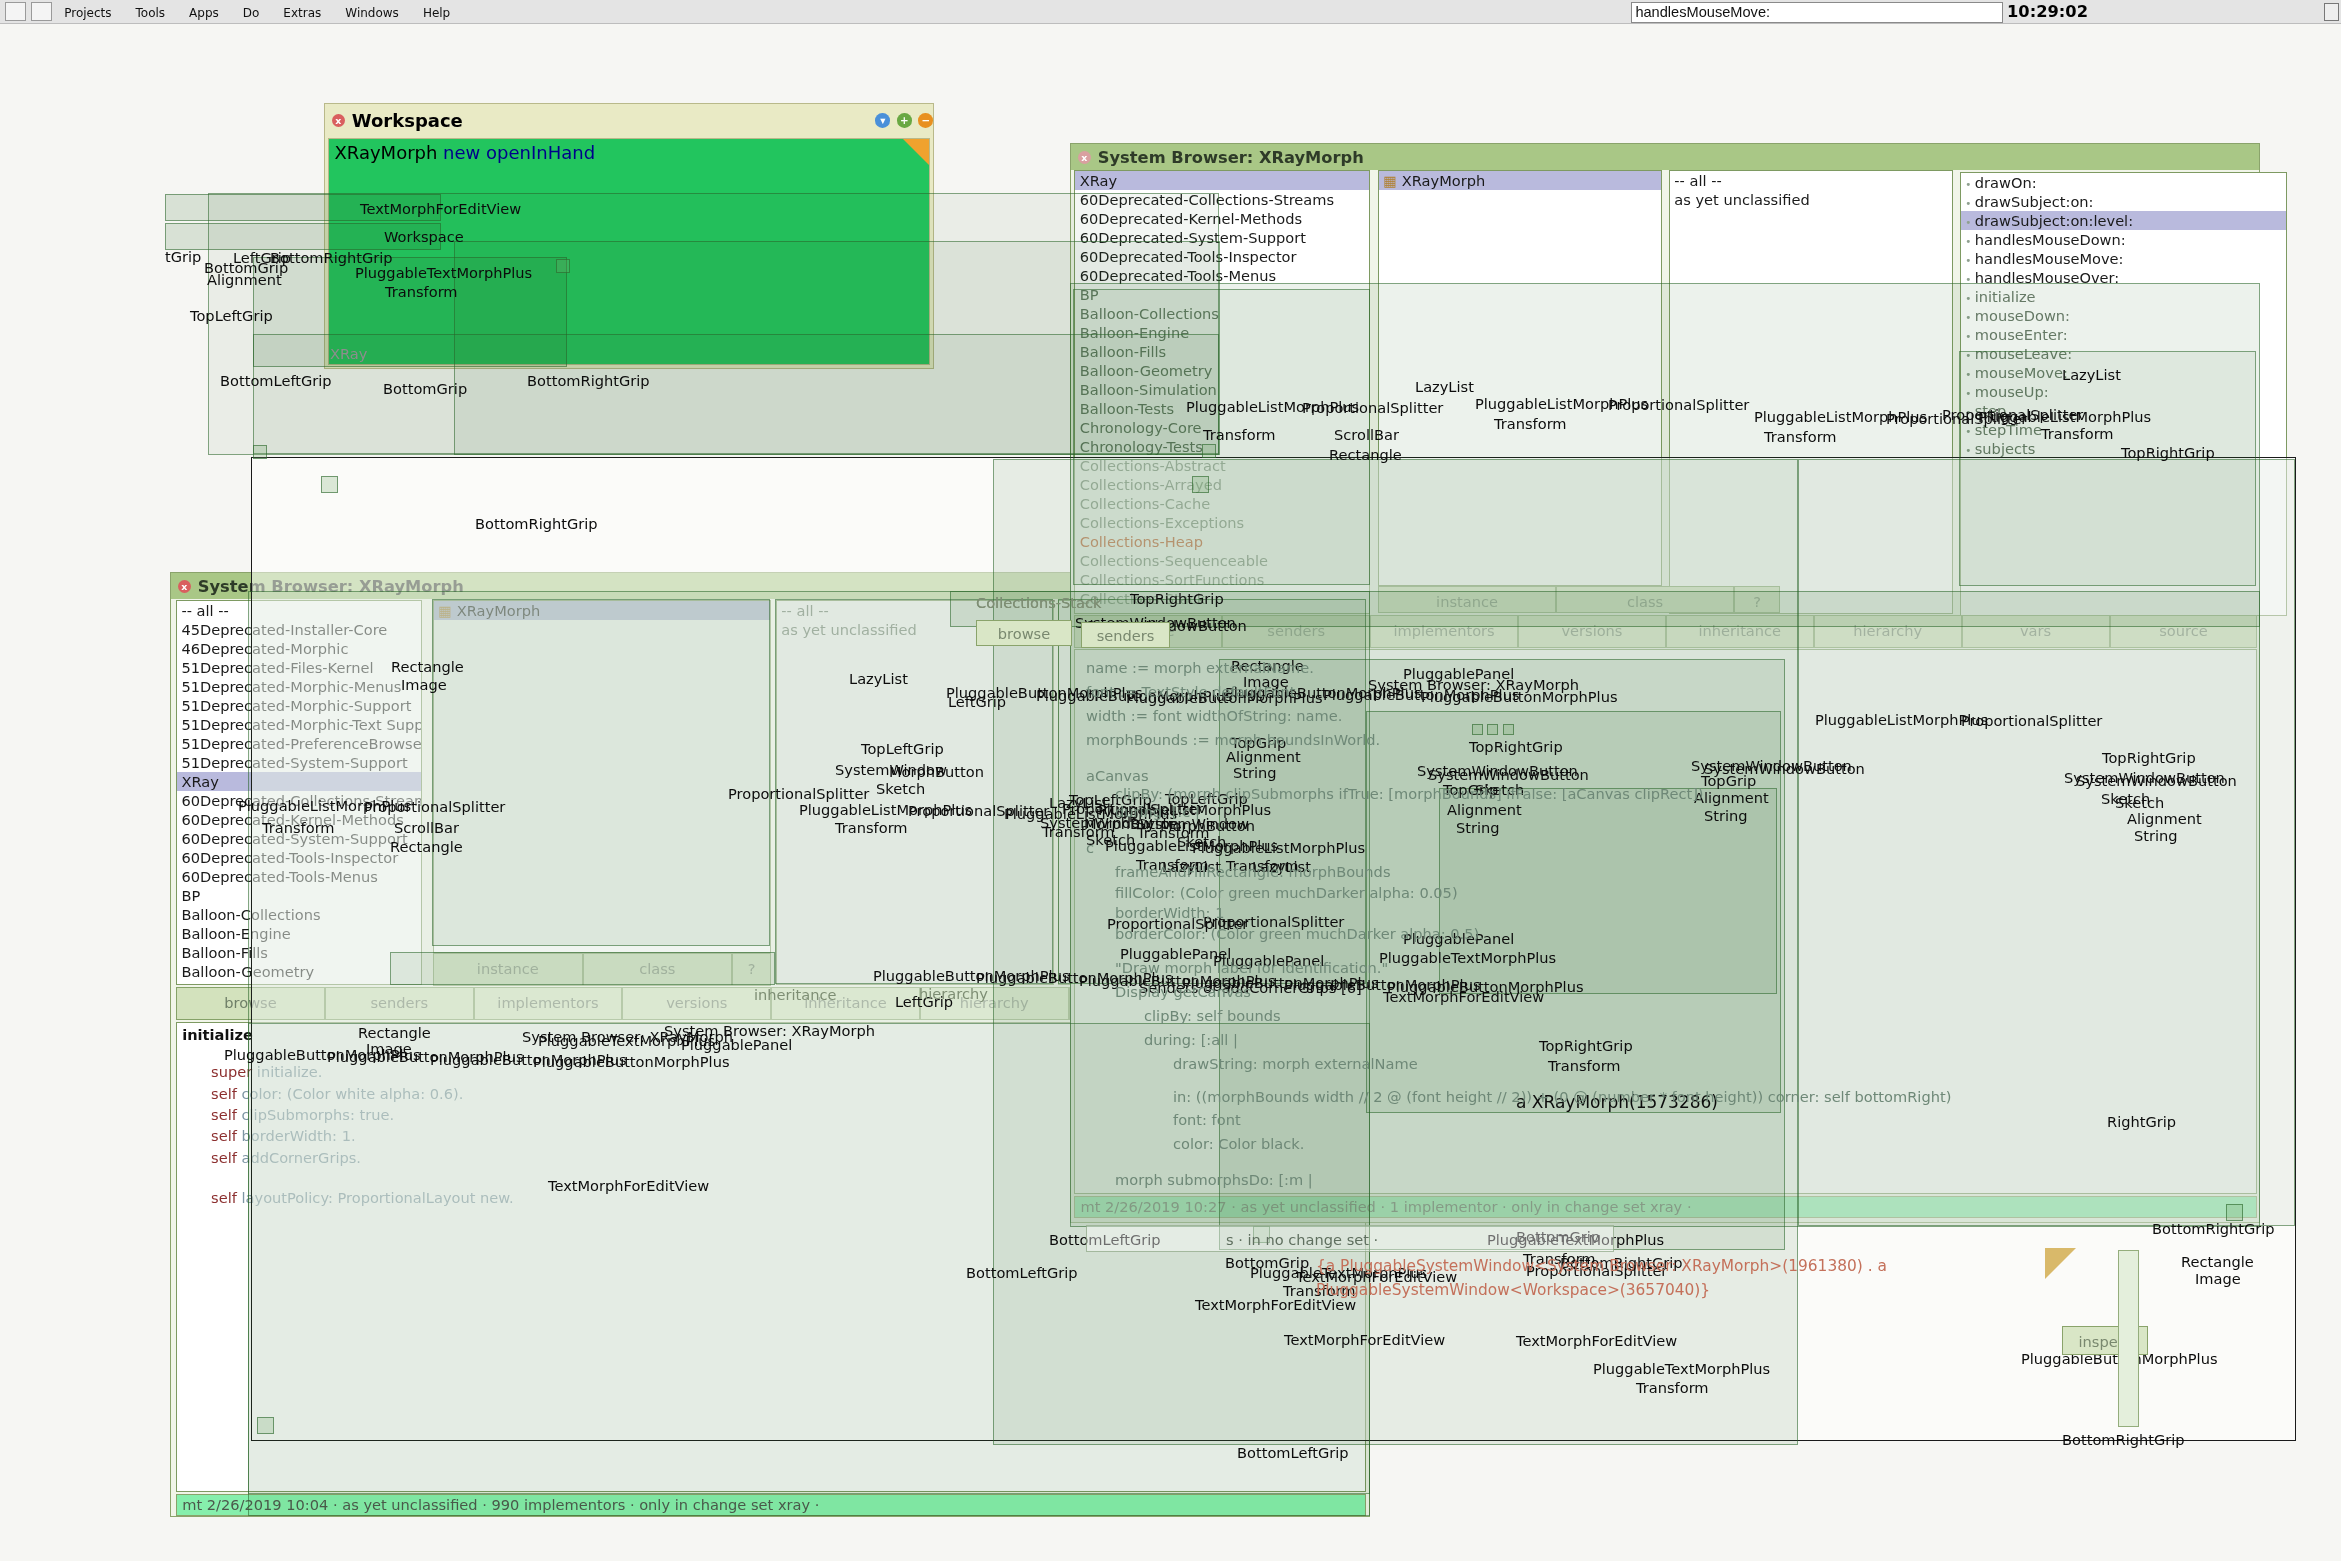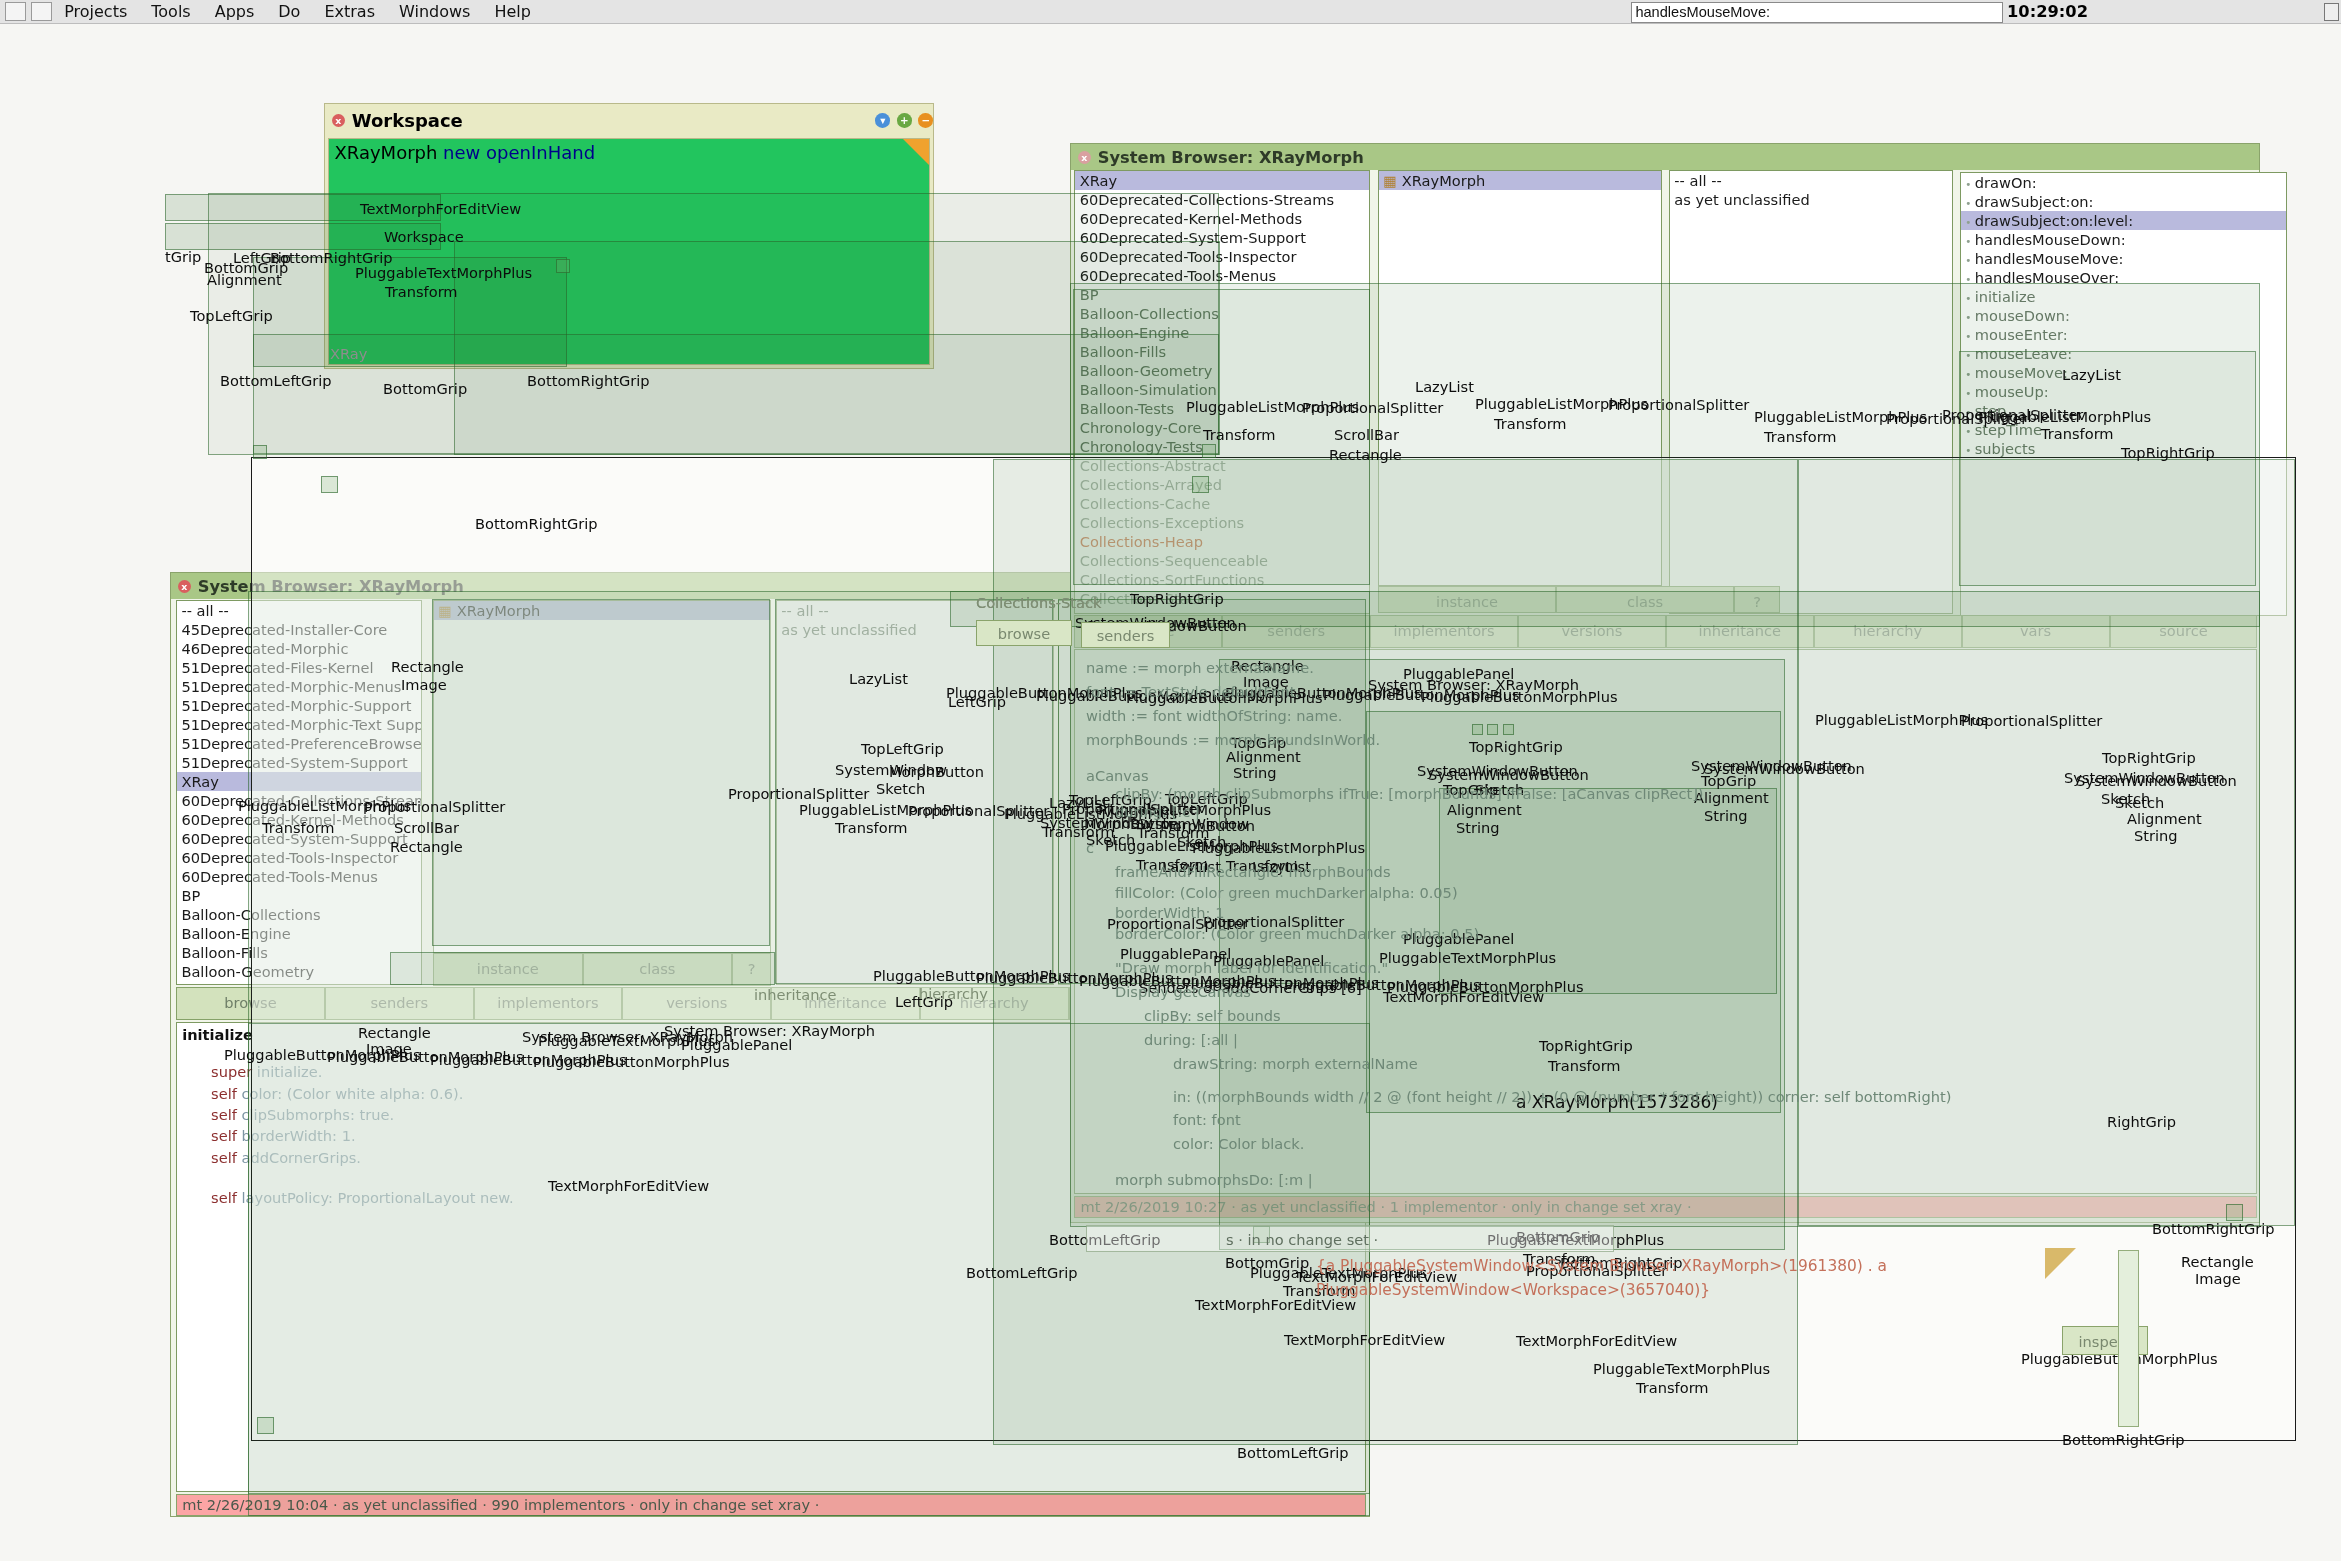--- a/index.html
+++ b/index.html
@@ -1,41 +1,41 @@
 <!DOCTYPE html>
 <html style="font-size:13.7px"><head>
 <meta charset="utf-8">
 <style>
   html,body{margin:0;padding:0;background:#fff}
   #stage{position:relative;width:2342px;height:1561px;background:#f6f6f3;overflow:hidden;
          font-family:"DejaVu Sans","Liberation Sans",sans-serif;}
   
   #menubar{position:absolute;left:0;top:0;width:2342px;height:23px;background:#e4e4e4;
            border-bottom:0.9px solid #bdbdbd;display:flex;align-items:center;gap:0;}
-  .menu-item{font-size:16px;color:#111;padding:1.7px 12px;white-space:nowrap}
+  .menu-item{font-size:12px;color:#111;padding:1.7px 12px;white-space:nowrap}
   .mb-icon{width:19px;height:17px;margin-left:5.1px;border:0.9px solid #9a9a9a;background:#f4f4f4}
   #menu-input{position:absolute;left:1631px;top:1.7px;width:363px;height:19px;background:#fff;
               border:0.9px solid #8a8a8a;font-size:14.6px;padding:0 3.4px;color:#111}
   #clock{position:absolute;left:2007px;top:1.7px;font-size:16.3px;font-weight:bold;color:#000}
   #clock-icon{position:absolute;left:2324px;top:3.4px;width:13px;height:15.4px;border:0.9px solid #777;background:#eee}
   
   .win{position:absolute;border:1.7px solid #8aa36b;background:#f1f5e9;box-sizing:border-box}
   .titlebar{position:absolute;left:0;top:0;right:0;height:26px;display:flex;align-items:center;
             font-size:16.3px;font-weight:bold;box-sizing:border-box;padding-left:6.9px;gap:6.9px}
   .closedot{width:13px;height:13px;border-radius:50%;background:#d95f5f;color:#fff;font-size:9.4px;
             line-height:13px;text-align:center;flex:0 0 auto}
   .pane{position:absolute;background:#fff;border:0.9px solid #7e9a62;box-sizing:border-box;overflow:hidden}
   .li{height:19px;line-height:19px;font-size:14.6px;padding-left:4.3px;white-space:nowrap;color:#1a1a1a}
   .li .blt{color:#8fa08f;margin-right:3.4px;font-size:10.3px}
   .sel{background:#b9badd}
   .btnrow{position:absolute;display:flex;box-sizing:border-box}
   .pbtn{flex:1;border:0.9px solid #85a268;background:#d3e2bd;color:#6f7f68;font-size:14.6px;
         text-align:center;line-height:29px;height:100%;box-sizing:border-box;
         white-space:nowrap;overflow:hidden}
-  .statusbar{position:absolute;background:#fca5a5;border:0.9px solid #8aa36b;font-size:14.6px;
+  .statusbar{position:absolute;background:#86efac;border:0.9px solid #8aa36b;font-size:14.6px;
              color:#4c584c;line-height:20.6px;padding-left:5.1px;box-sizing:border-box;white-space:nowrap}
   .codeline{position:absolute;font-size:14.6px;white-space:pre;color:#6e8877}
   
   #workspace{left:324px;top:103px;width:610px;height:266px;border:1.7px solid #b9b98a;background:#e9eac5}
   #workspace .titlebar{background:#e9eac5;color:#000;height:33px;font-size:18px}
   #ws-body{position:absolute;left:3.4px;top:34px;right:3.4px;bottom:3.4px;background:#22c55e;border:0.9px solid #b9b98a}
   #ws-flap{position:absolute;right:0;top:0;width:0;height:0;border-top:26px solid #f0a22e;border-left:26px solid transparent}
   #ws-code{position:absolute;left:5.1px;top:3.4px;font-size:18px;white-space:pre}
   .wbtn{width:14.6px;height:14.6px;border-radius:50%;color:#fff;font-size:10.3px;line-height:14.6px;text-align:center}
   

